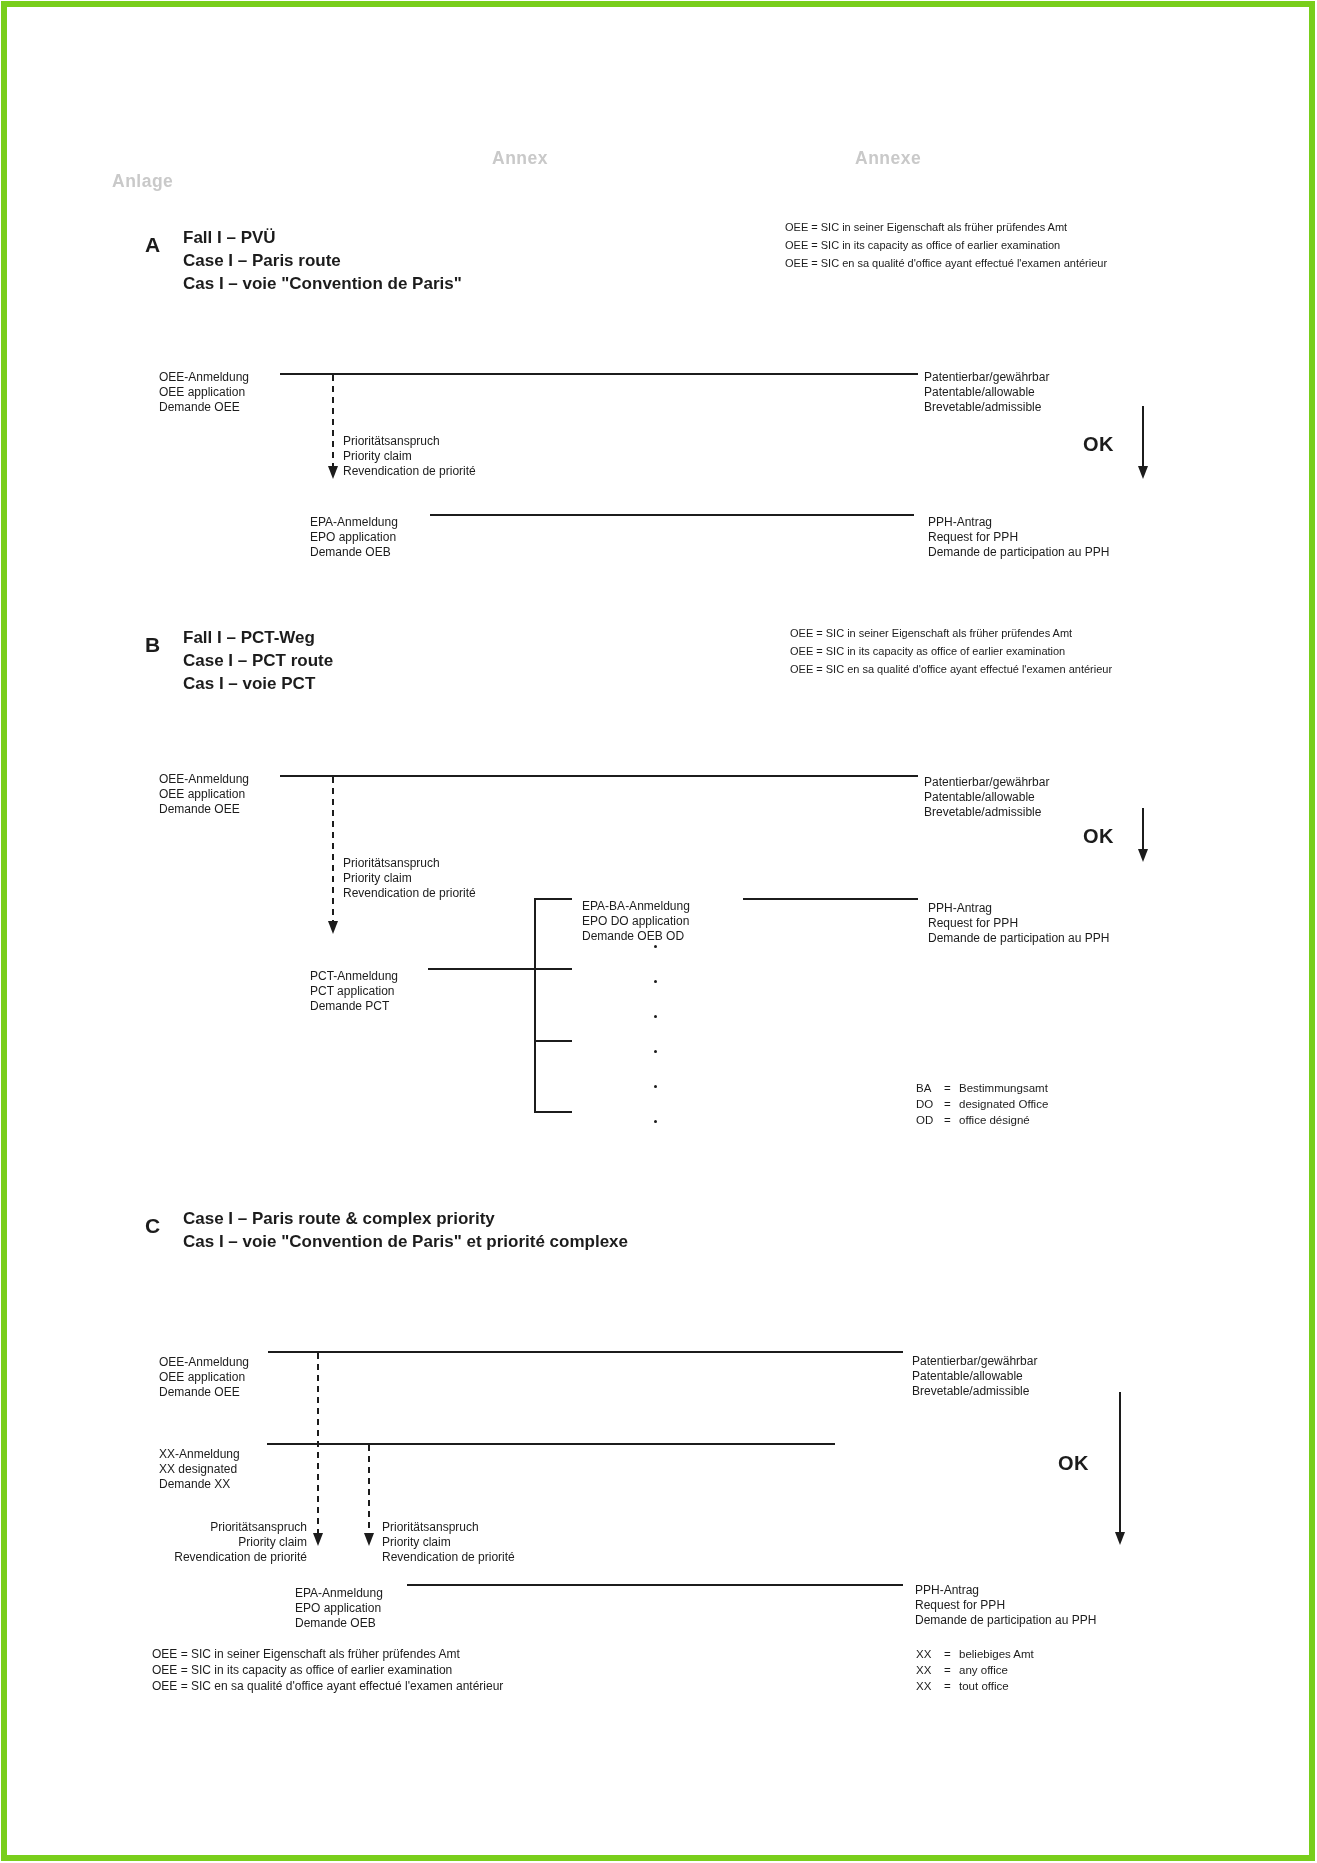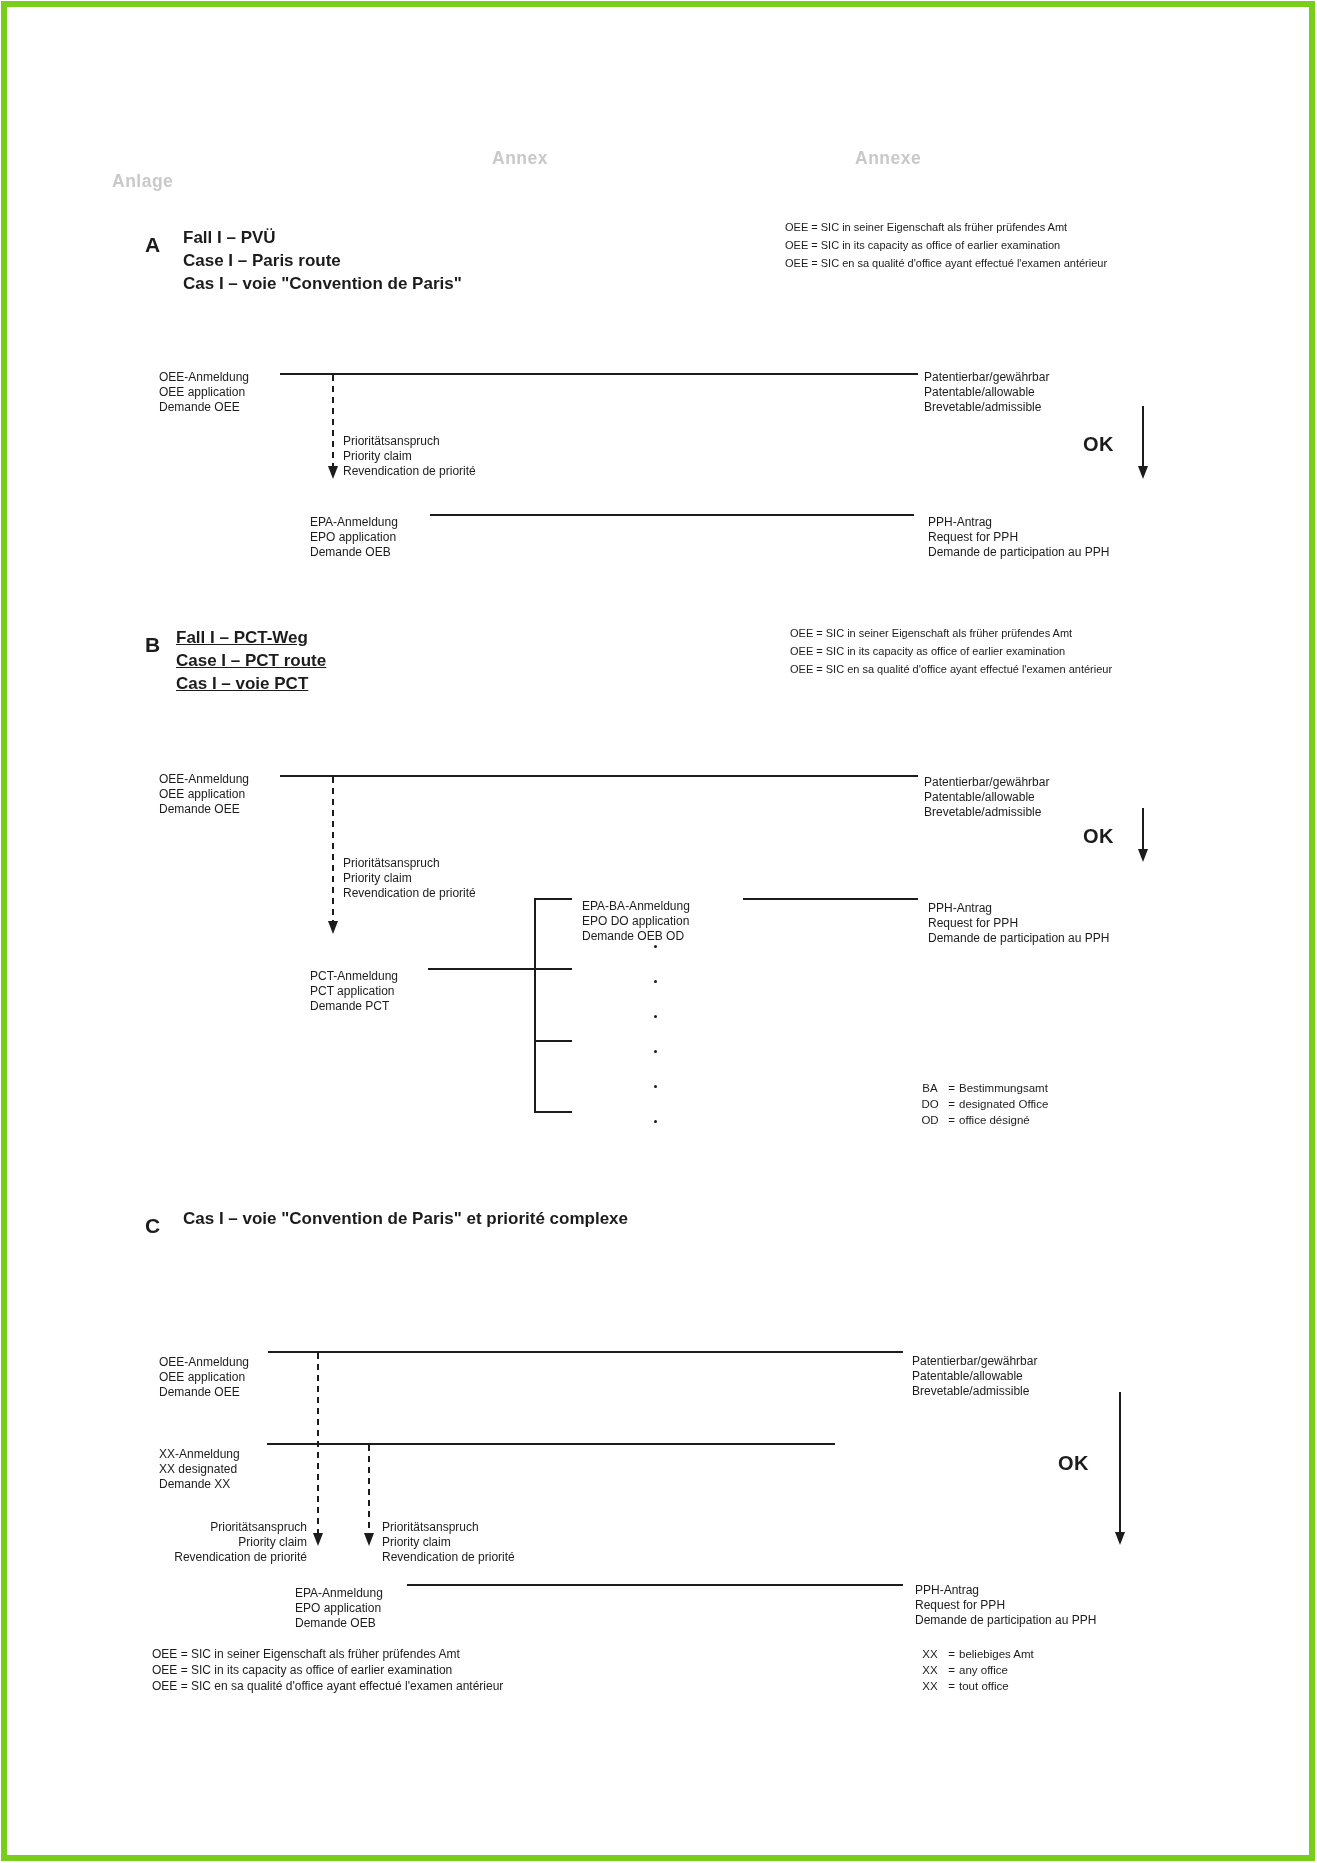--- a/index.html
+++ b/index.html
@@ -7,21 +7,21 @@
   #page{position:relative;width:1317px;height:1863px;background:#fff;overflow:hidden;}
   .frame{position:absolute;left:1px;top:1px;right:2px;bottom:2px;border:6px solid #79ce1b;pointer-events:none;}
   .hdr{position:absolute;top:148px;font-weight:bold;font-size:17.5px;color:#c9c9c9;letter-spacing:.5px;white-space:nowrap;}
   .sec-letter{position:absolute;font-weight:bold;font-size:21px;}
   .sec-title{position:absolute;font-weight:bold;font-size:17px;line-height:23px;white-space:nowrap;margin-top:6px;}
   .lbl{position:absolute;font-size:12px;line-height:15px;white-space:nowrap;margin-top:30px;}
   .lbl-r{text-align:right;}
   .legend{position:absolute;font-size:11px;line-height:18px;white-space:nowrap;}
   .legend-sm{position:absolute;font-size:12px;line-height:16px;white-space:nowrap;}
   .eq-legend{position:absolute;font-size:11.5px;line-height:16px;white-space:nowrap;}
-  .eq-legend .row{display:flex;text-align:center;}
+  .eq-legend .row{display:flex;}
   .eq-legend .abbr{width:28px;}
   .eq-legend .eq{width:15px;}
   .hline{position:absolute;height:2px;background:#1c1c1c;}
   .vline{position:absolute;width:2px;background:#1c1c1c;}
   .vdash{position:absolute;width:2px;background:repeating-linear-gradient(to bottom,#1c1c1c 0 6px,transparent 6px 11px);}
   .ahead{position:absolute;width:0;height:0;border-left:5px solid transparent;border-right:5px solid transparent;border-top:13px solid #1c1c1c;}
   .ok{position:absolute;font-weight:bold;font-size:20px;letter-spacing:.5px;}
   .dot{position:absolute;width:3px;height:3px;border-radius:50%;background:#1c1c1c;}
 </style>
 </head>
@@ -76,21 +76,21 @@
       <div>Demande OEB</div>
     </div>
   <div class="hline" style="left:430px;top:514px;width:484px;"></div>
   <div class="lbl" style="left:928px;top:485px;">
       <div>PPH-Antrag</div>
       <div>Request for PPH</div>
       <div>Demande de participation au PPH</div>
     </div>
 
   <div class="sec-letter" style="left:145px;top:633px;">B</div>
-  <div class="sec-title" style="left:176px;top:620px;text-decoration:underline;">
+  <div class="sec-title" style="left:183px;top:620px;">
       <div>Fall I – PCT-Weg</div>
       <div>Case I – PCT route</div>
       <div>Cas I – voie PCT</div>
     </div>
   <div class="legend" style="left:790px;top:624px;">
       <div>OEE = SIC in seiner Eigenschaft als früher prüfendes Amt</div>
       <div>OEE = SIC in its capacity as office of earlier examination</div>
       <div>OEE = SIC en sa qualité d'office ayant effectué l'examen antérieur</div>
     </div>
 
@@ -162,20 +162,21 @@
     </div>
     <div class="row">
       <span class="abbr">OD</span>
       <span class="eq">=</span>
       <span>office désigné</span>
     </div>
   </div>
 
   <div class="sec-letter" style="left:145px;top:1214px;">C</div>
   <div class="sec-title" style="left:183px;top:1201px;">
+      <div>Case I – Paris route &amp; complex priority</div>
       <div>Cas I – voie "Convention de Paris" et priorité complexe</div>
     </div>
 
   <div class="lbl" style="left:159px;top:1325px;">
       <div>OEE-Anmeldung</div>
       <div>OEE application</div>
       <div>Demande OEE</div>
     </div>
   <div class="hline" style="left:268px;top:1351px;width:635px;"></div>
   <div class="lbl" style="left:912px;top:1324px;">

